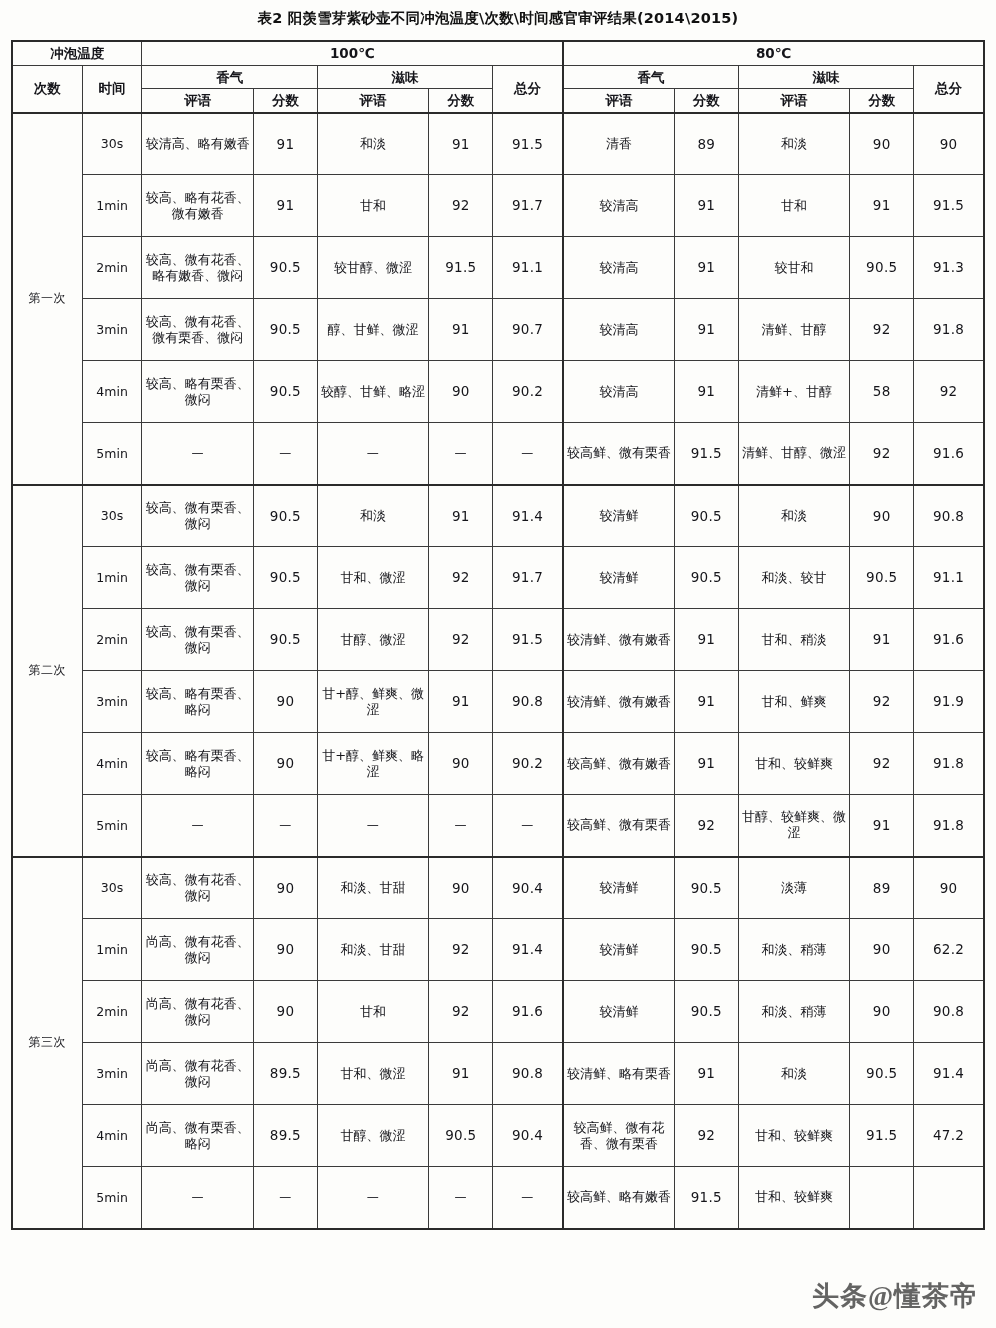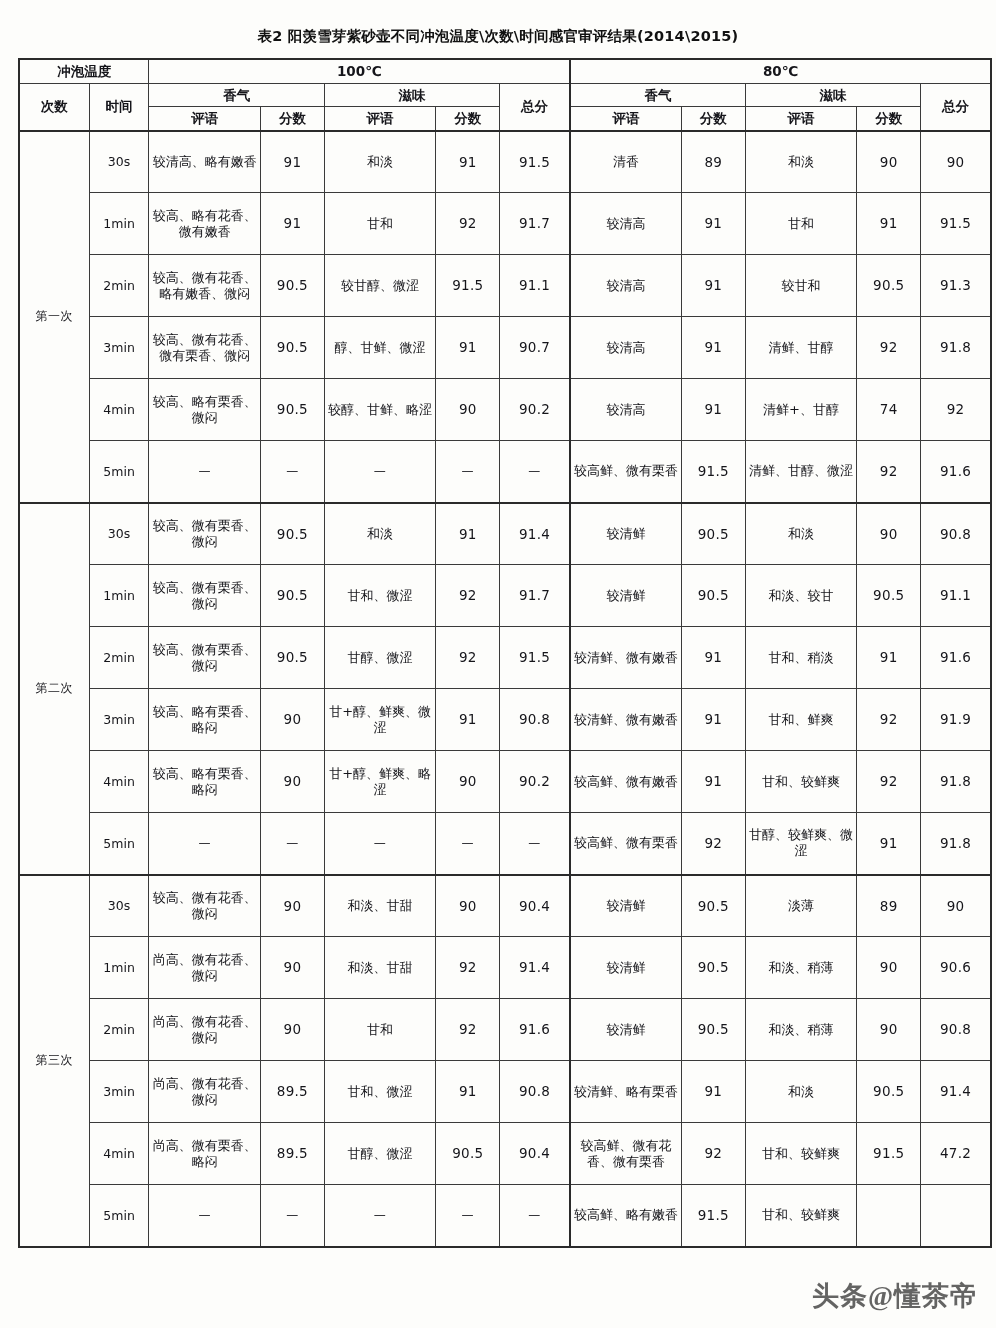--- a/index.html
+++ b/index.html
@@ -15,21 +15,21 @@
     font-family: "DejaVu Sans", "Liberation Sans", sans-serif;
     color: #17171a;
     position: relative;
     overflow: hidden;
   }
 
   .page {
     width: 996px;
     height: 1328px;
     position: relative;
-    padding: 18px;
+    padding: 0;
   }
 
   .table-title {
     text-align: center;
     font-size: 14.5px;
     font-weight: bold;
     letter-spacing: 0.2px;
     padding: 9px 20px 13px 20px;
     line-height: 1.25;
     color: #111;
@@ -222,21 +222,21 @@
         <tr class="tall">
           <td class="timecell">4min</td>
           <td class="comment">较高、略有栗香、微闷</td>
           <td class="score">90.5</td>
           <td class="comment">较醇、甘鲜、略涩</td>
           <td class="score">90</td>
           <td class="total">90.2</td>
           <td class="comment sep-left">较清高</td>
           <td class="score">91</td>
           <td class="comment">清鲜+、甘醇</td>
-          <td class="score">74</td>
+          <td class="score">58</td>
           <td class="total">92</td>
         </tr>
         <tr class="tall">
           <td class="timecell">5min</td>
           <td class="comment empty-dash">—</td>
           <td class="score empty-dash">—</td>
           <td class="comment empty-dash">—</td>
           <td class="score empty-dash">—</td>
           <td class="total empty-dash">—</td>
           <td class="comment sep-left">较高鲜、微有栗香</td>
@@ -342,21 +342,21 @@
           <td class="timecell">1min</td>
           <td class="comment">尚高、微有花香、微闷</td>
           <td class="score">90</td>
           <td class="comment">和淡、甘甜</td>
           <td class="score">92</td>
           <td class="total">91.4</td>
           <td class="comment sep-left">较清鲜</td>
           <td class="score">90.5</td>
           <td class="comment">和淡、稍薄</td>
           <td class="score">90</td>
-          <td class="total">90.6</td>
+          <td class="total">62.2</td>
         </tr>
         <tr class="tall">
           <td class="timecell">2min</td>
           <td class="comment">尚高、微有花香、微闷</td>
           <td class="score">90</td>
           <td class="comment">甘和</td>
           <td class="score">92</td>
           <td class="total">91.6</td>
           <td class="comment sep-left">较清鲜</td>
           <td class="score">90.5</td>

